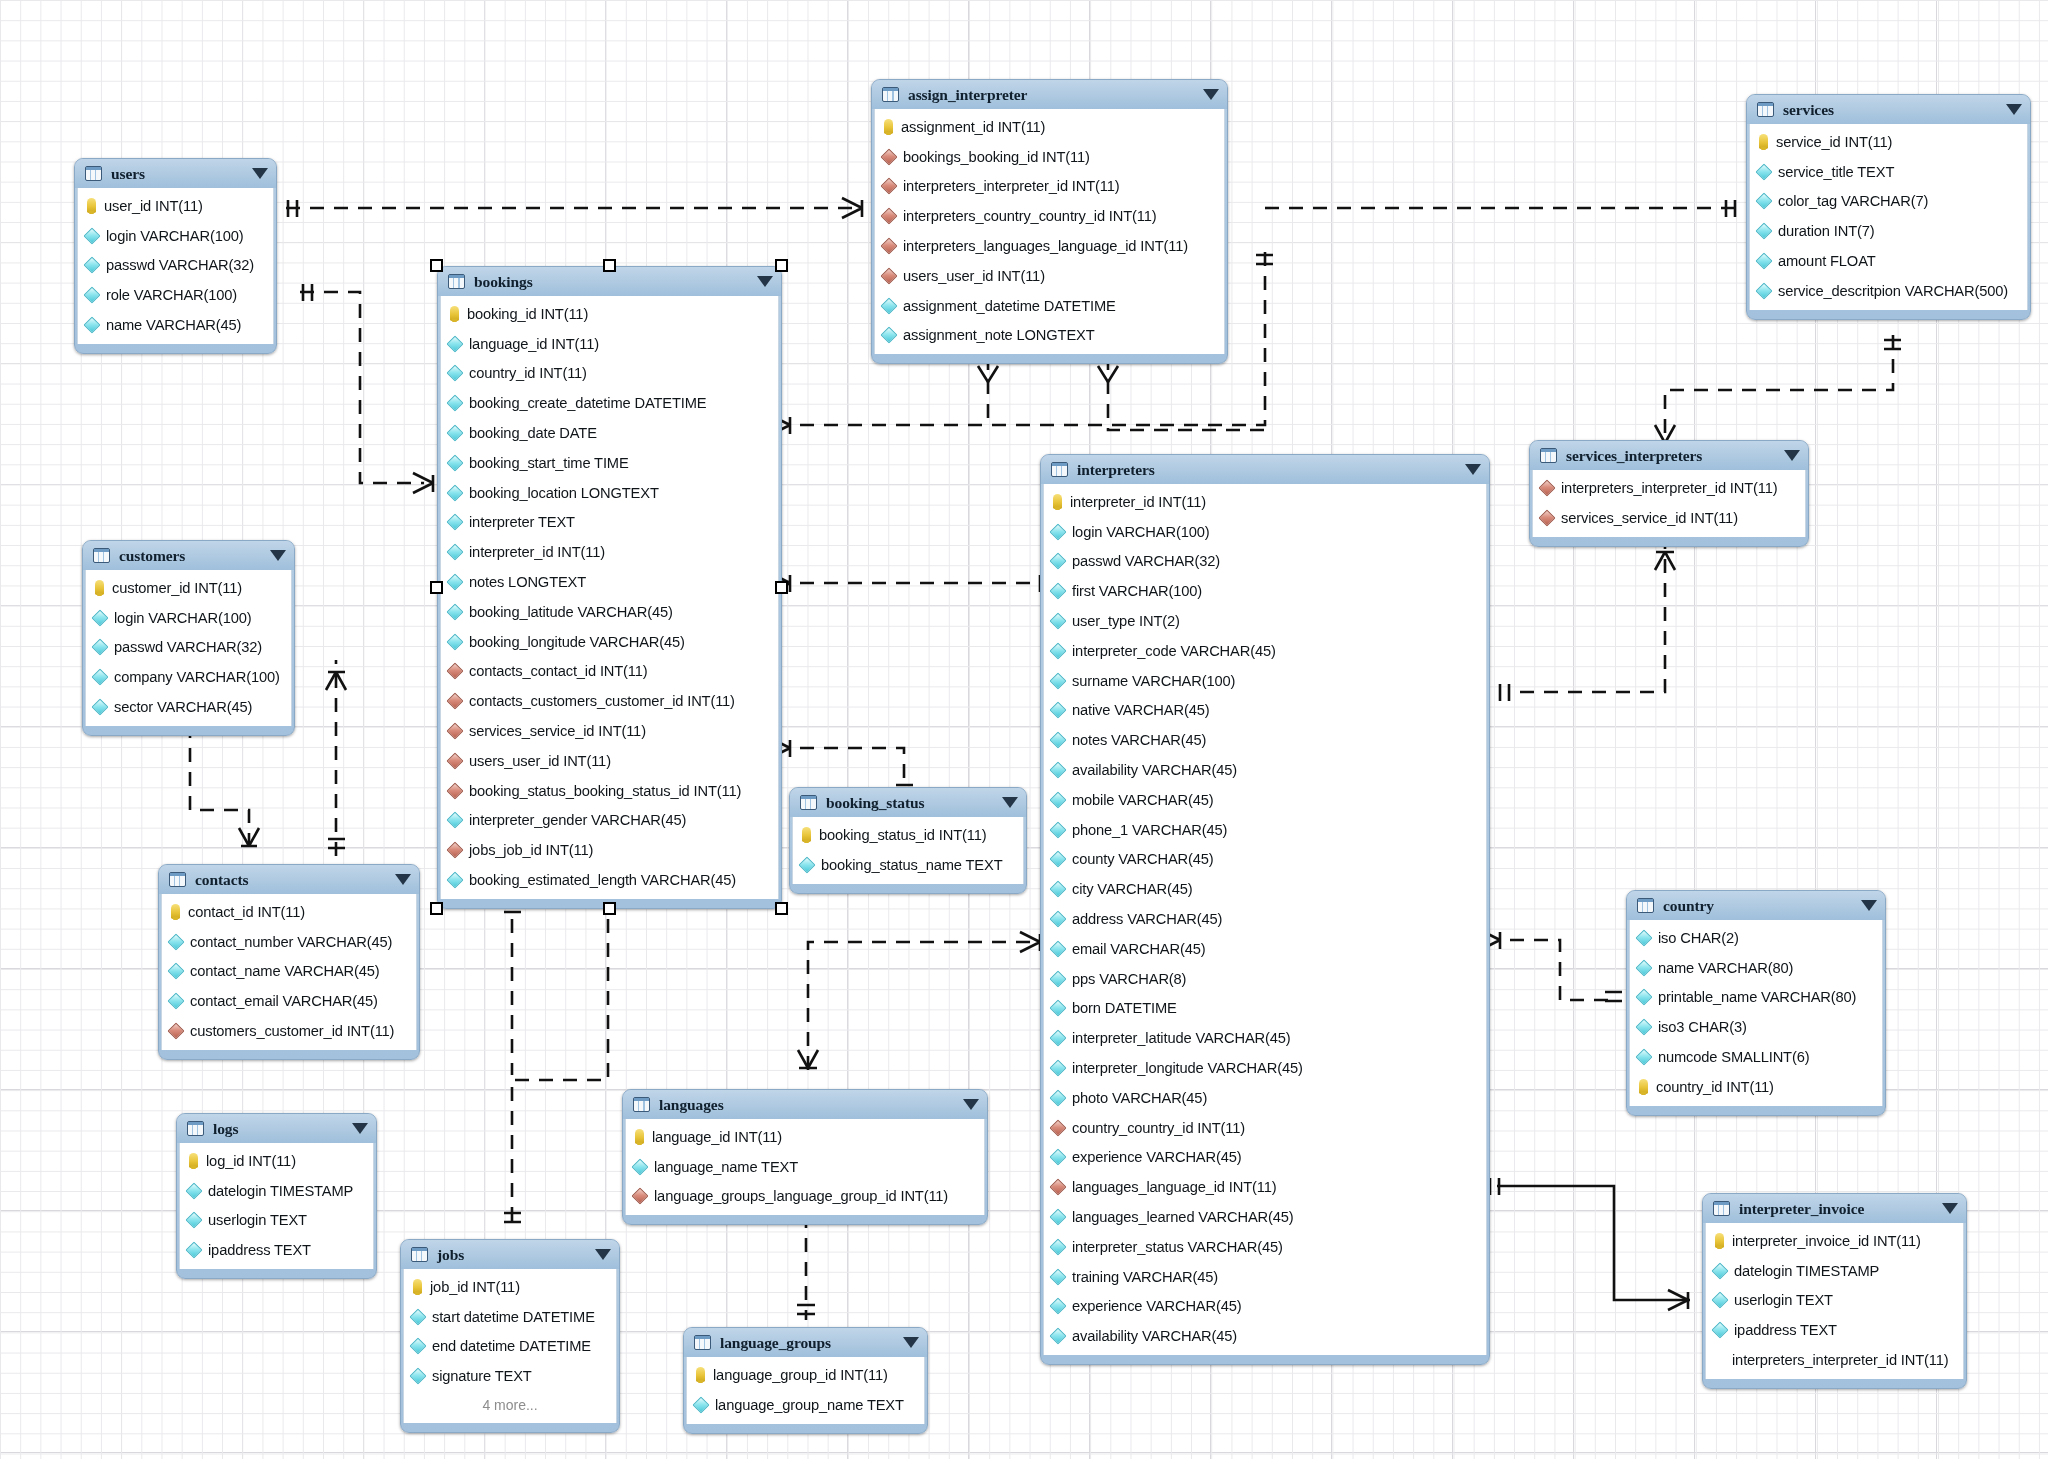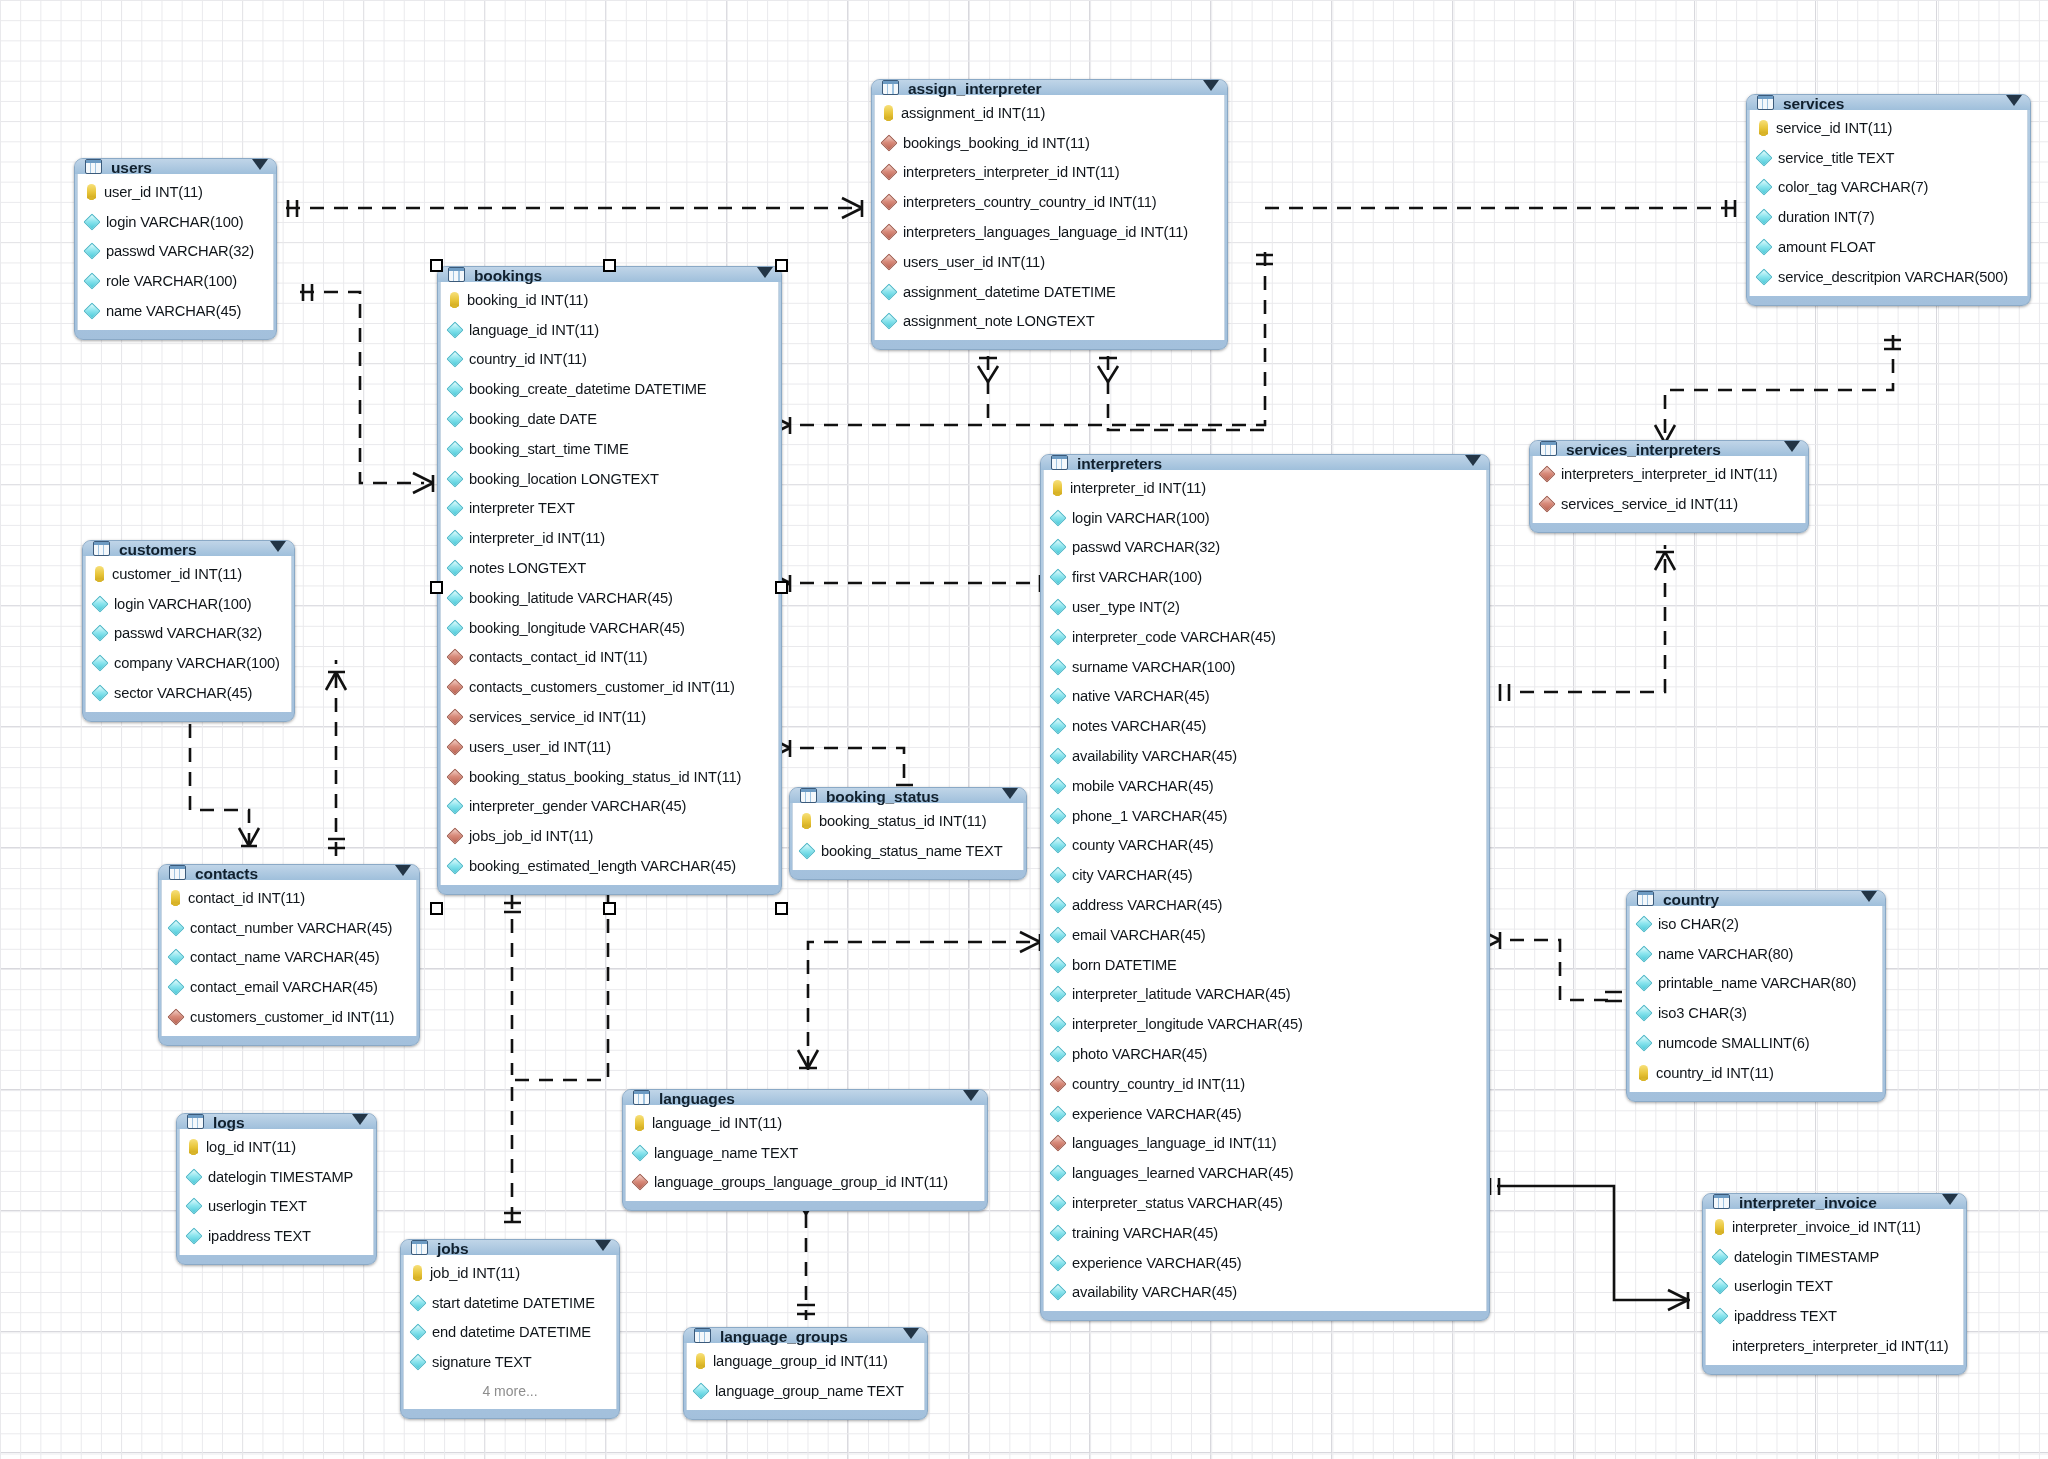--- a/index.html
+++ b/index.html
@@ -30,25 +30,27 @@
     position: absolute;
     border-radius: 9px;
     background: #a7c3de;
     background: linear-gradient(to bottom, #b4cde3 0%, #a3c0dc 100%);
     box-shadow: 0 1px 3px rgba(0,0,0,0.35);
     padding: 0 0 9px 0;
     box-sizing: border-box;
     border: 1px solid #8aa9c6;
   }
   .tbl-head {
-    height: 15px;
+    height: 29px;
     display: flex;
+    align-items: center;
     padding: 0 8px 0 10px;
     border-radius: 8px 8px 0 0;
     background: linear-gradient(to bottom, #c0d5e8 0%, #9fbfdb 100%);
+    font-family: Liberation Serif, serif;
   }
   .tbl-icon {
     width: 17px; height: 15px;
     flex: 0 0 auto;
     margin-right: 9px;
     border: 1.5px solid #3b5a7a;
     border-radius: 2px;
     background:
       linear-gradient(to right,
         #f4f8fb 0%, #f4f8fb 26%,
@@ -698,20 +700,24 @@
           <div class="fld">
             <span class="ic ic-blue"></span>
             <span class="fld-txt">address VARCHAR(45)</span>
           </div>
           <div class="fld">
             <span class="ic ic-blue"></span>
             <span class="fld-txt">email VARCHAR(45)</span>
           </div>
           <div class="fld">
             <span class="ic ic-blue"></span>
+            <span class="fld-txt">pps VARCHAR(8)</span>
+          </div>
+          <div class="fld">
+            <span class="ic ic-blue"></span>
             <span class="fld-txt">born DATETIME</span>
           </div>
           <div class="fld">
             <span class="ic ic-blue"></span>
             <span class="fld-txt">interpreter_latitude VARCHAR(45)</span>
           </div>
           <div class="fld">
             <span class="ic ic-blue"></span>
             <span class="fld-txt">interpreter_longitude VARCHAR(45)</span>
           </div>

